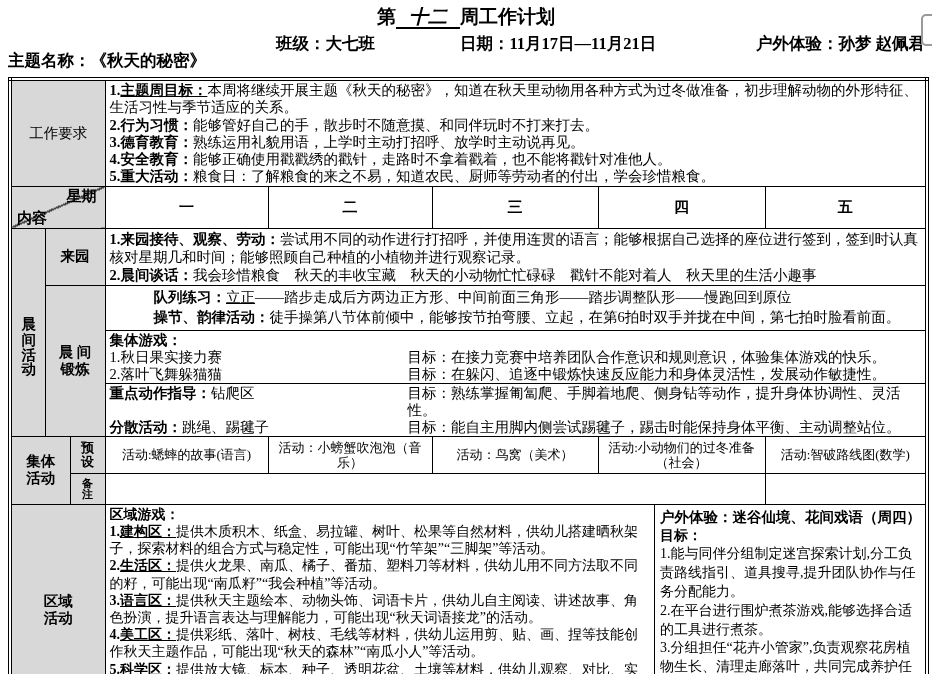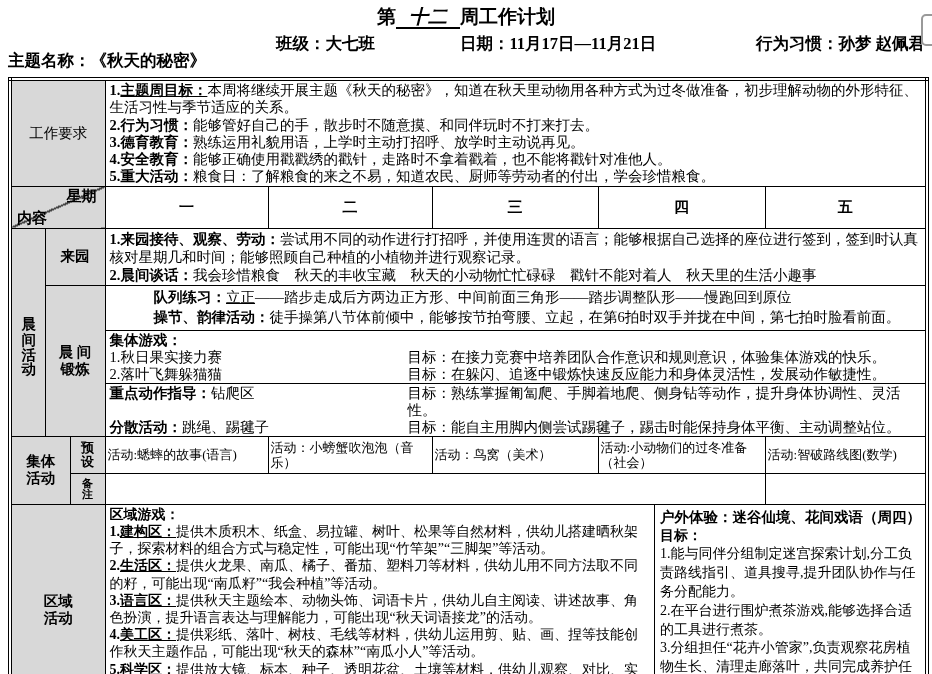--- a/index.html
+++ b/index.html
@@ -17,21 +17,21 @@
   .r2 .day{text-align:center;vertical-align:middle;font-weight:bold;font-size:15px;background:#fff;}
   .diag{background-color:#d8d8d8;position:relative;padding:14px;
         background-image:linear-gradient(to bottom right,rgba(0,0,0,0) calc(50% - 1px),#444 calc(50% - 1px),#444 calc(50% + 1px),rgba(0,0,0,0) calc(50% + 1px));text-decoration:underline;}
   .diag .dtop{position:absolute;top:1px;right:8px;font-weight:bold;font-size:15px;}
   .diag .dbot{position:absolute;bottom:1px;left:5px;font-weight:bold;font-size:15px;}
   .vlab{writing-mode:vertical-rl;text-orientation:upright;letter-spacing:15px;font-weight:bold;display:inline-block;padding-top:10px;}
   .r3 td.cnt{line-height:18.2px;}
   .r4 td.cnt{line-height:20.5px;padding-left:48px;}
   .lab.wr{font-weight:normal;}
   .sp{display:flex;} .sp .n{flex:0 0 298px;} .sp .t{flex:1;}
-  .r7 .act{vertical-align:middle;font-size:13px;line-height:15px;padding:0 2px;}
+  .r7 .act{text-align:center;vertical-align:middle;font-size:13px;line-height:15px;padding:0 2px;}
   .lab.sm{font-size:13px;line-height:14px;}
   .lab.xs{font-size:11px;line-height:11px;}
   .nopad{padding:0;}
   .r9wrap{display:flex;height:100%;}
   .zones{width:549px;border-right:1px solid #000;padding:1px 4px 0 4px;font-size:14px;line-height:17.2px;}
   .outdoor{flex:1;padding:3px 4px 0 5px;font-size:14px;line-height:18.8px;}
   .outdoor .ot{white-space:nowrap;font-size:14.5px;}
   .corner{position:absolute;top:10px;right:-4px;width:11px;height:28px;border:2px solid #999;border-radius:5px;background:#fff;}
 </style>
 </head>
@@ -40,21 +40,21 @@
 <div class="page">
 
   <div class="t1">
     <span>第</span><span class="tnum">十二</span><span>周工作计划</span>
   </div>
 
   <div class="t2">
     <span class="m1">主题名称：《秋天的秘密》</span>
     <span class="m2">班级：大七班</span>
     <span class="m3">日期：11月17日—11月21日</span>
-    <span class="m4">行为习惯：孙梦 赵佩君</span>
+    <span class="m4">户外体验：孙梦 赵佩君</span>
   </div>
 
   <table>
     <colgroup>
       <col style="width:35px">
         <col style="width:25px">
         <col style="width:35px">
       <col style="width:163px">
         <col style="width:164px">
         <col style="width:166px">

